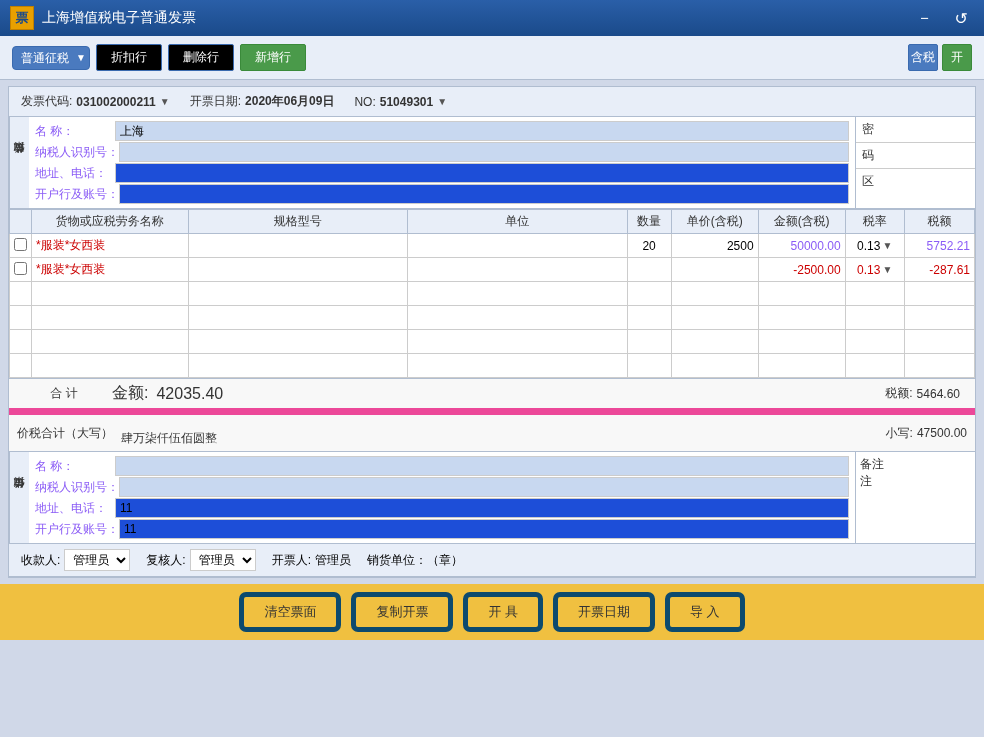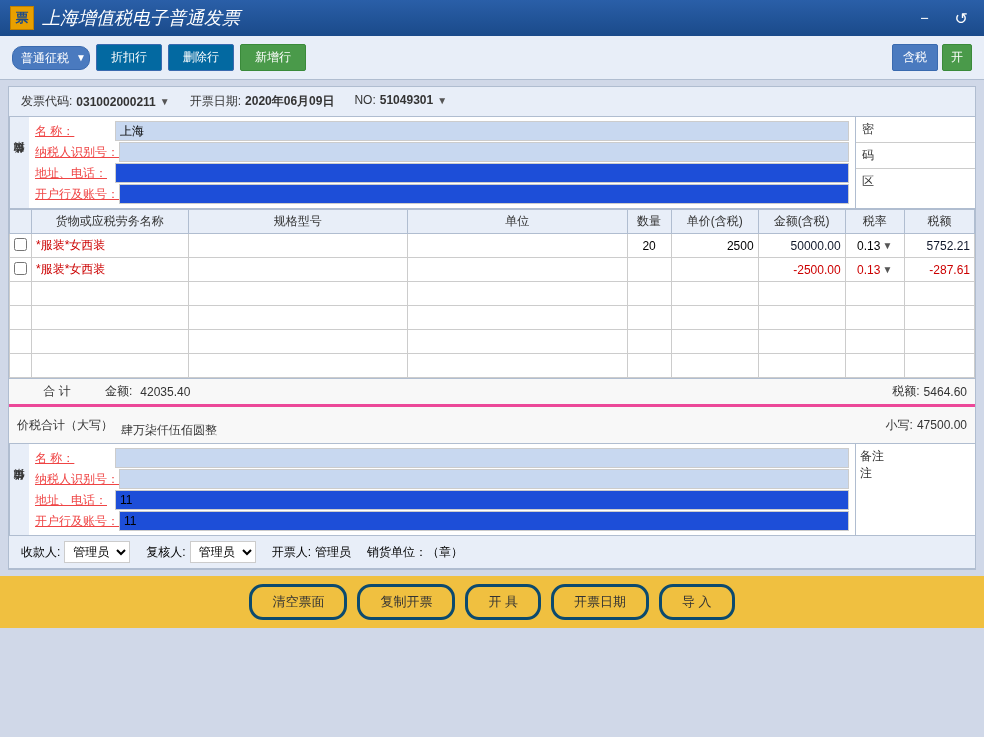--- a/index.html
+++ b/index.html
@@ -31,23 +31,22 @@
       font-weight: bold;
       font-size: 13px;
       width: 24px;
       height: 24px;
       display: flex;
       align-items: center;
       justify-content: center;
       border: 1px solid #c08000;
     }
     .title-text {
-      font-size: 18px;
-      color: white;
-      font-style: italic;
+      font-size: 14px;
+      color: white;
     }
     .title-controls {
       display: flex;
       gap: 10px;
       align-items: center;
     }
     .title-btn {
       color: white;
       font-size: 16px;
       cursor: pointer;
@@ -67,31 +66,31 @@
       align-items: center;
     }
     .toolbar-select {
       background: #4a7abf;
       color: white;
       border: 1px solid #3a6aaf;
       padding: 4px 20px 4px 8px;
       font-size: 12px;
       cursor: pointer;
       appearance: none;
-      border-radius: 10px;
+      border-radius: 4px;
     }
     .select-arrow {
       position: absolute;
       right: 4px;
       color: white;
       font-size: 10px;
       pointer-events: none;
     }
     .toolbar-btn {
-      background: #0369a1;
+      background: #000000;
       color: white;
       border: 1px solid #3a6aaf;
       padding: 4px 14px;
       font-size: 12px;
       cursor: pointer;
       border-radius: 2px;
     }
     .toolbar-btn-green {
       background: #4a9a4a;
       color: white;
@@ -104,21 +103,21 @@
     .toolbar-right {
       margin-left: auto;
       display: flex;
       align-items: center;
       gap: 4px;
     }
     .tax-btn {
       background: #4a7abf;
       color: white;
       border: 1px solid #3a6aaf;
-      padding: 4px 10px;
+      padding: 4px 2px;
       font-size: 12px;
       cursor: pointer;
       border-radius: 2px;
     }
     .tax-toggle {
       background: #4a9a4a;
       color: white;
       border: 1px solid #3a8a3a;
       padding: 4px 8px;
       font-size: 12px;
@@ -127,21 +126,21 @@
     }
     .main-content {
       background: white;
       margin: 6px 8px;
       border: 1px solid #b0bdd0;
     }
     .invoice-header {
       background: #e8eef8;
       padding: 6px 12px;
       display: flex;
-      align-items: flex-start;
+      align-items: center;
       gap: 20px;
       border-bottom: 1px solid #b0bdd0;
     }
     .invoice-code-row {
       display: flex;
       align-items: center;
       gap: 4px;
     }
     .invoice-label {
       color: #333;
@@ -156,25 +155,24 @@
       color: #555;
       font-size: 10px;
       cursor: pointer;
     }
     .field-row {
       display: flex;
       align-items: center;
       margin: 2px 0;
     }
     .field-label {
-      color: #ef4444;
+      color: #8b5cf6;
       font-size: 12px;
       white-space: nowrap;
       min-width: 80px;
-      text-decoration: underline;
     }
     .field-input {
       flex: 1;
       border: 1px solid #ccc;
       padding: 1px 4px;
       font-size: 12px;
       height: 20px;
       background: #1d4ed8;
     }
     .table-section {
@@ -204,41 +202,41 @@
     }
     .checkbox-cell {
       width: 20px;
       text-align: center;
     }
     .item-name-cell {
       color: #cc0000;
     }
     .amount-positive {
       text-align: right;
-      color: #0f172a;
+      color: #8b5cf6;
     }
     .amount-negative {
       text-align: right;
       color: #cc0000;
     }
     .summary-row {
       display: flex;
       align-items: center;
-      border-bottom: 3px solid #ec4899;
-      padding: 4px 8px;
+      border-bottom: 7px solid #ec4899;
+      padding: 4px 15px;
       background: #f8f8f8;
     }
     .summary-label {
       font-size: 12px;
       color: #333;
       min-width: 80px;
       text-align: center;
     }
     .summary-amount {
-      font-size: 12px;
+      font-size: 16px;
       color: #333;
       margin-left: 8px;
     }
     .summary-tax {
       margin-left: auto;
       font-size: 12px;
       color: #333;
     }
     .total-row {
       display: flex;
@@ -289,26 +287,26 @@
       background: #f0c040;
       padding: 8px 12px;
       display: flex;
       align-items: center;
       justify-content: center;
       gap: 10px;
       margin-top: 4px;
     }
     .action-btn {
       background: #f0c040;
-      border: 3px solid #0c4a6e;
+      border: 5px solid #0c4a6e;
       padding: 6px 20px;
       font-size: 13px;
       cursor: pointer;
       color: #333;
-      border-radius: 14px;
+      border-radius: 7px;
     }
     .buyer-seller-wrapper {
       display: flex;
       border-bottom: 1px solid #b0bdd0;
     }
     .side-label-vertical {
       writing-mode: vertical-lr;
       text-orientation: mixed;
       transform: rotate(180deg);
       background: #e8eef8;

